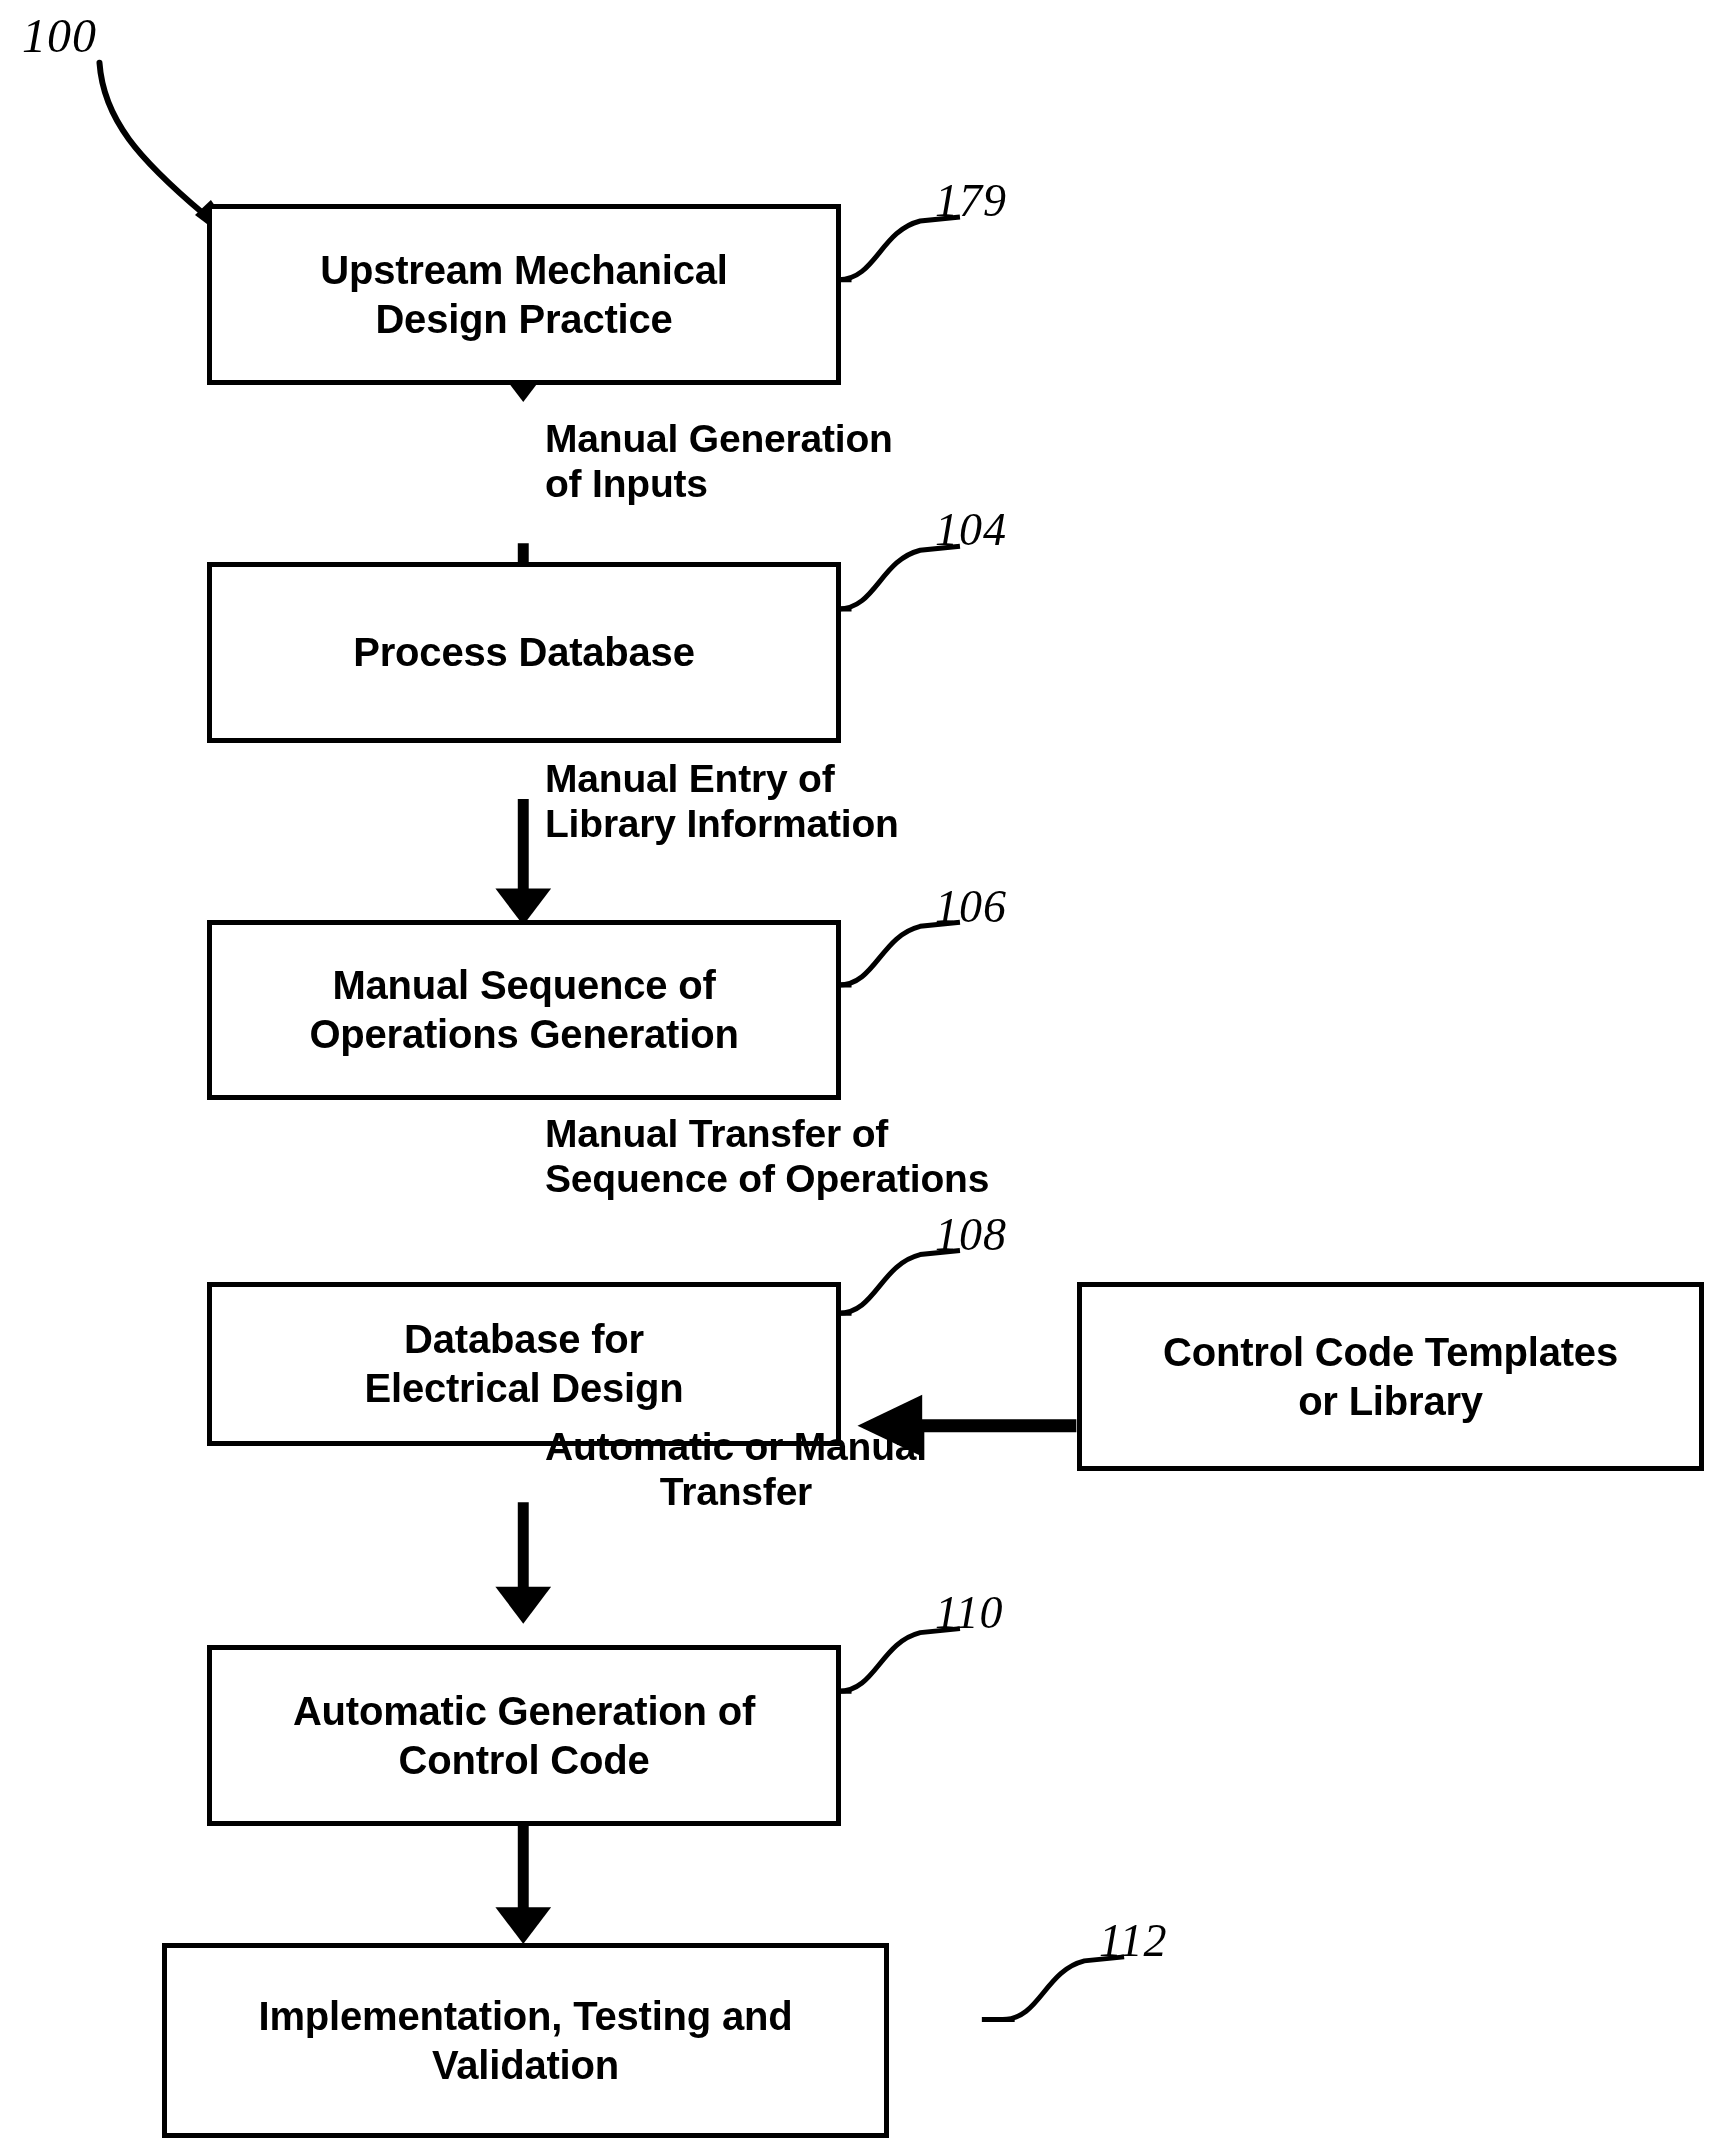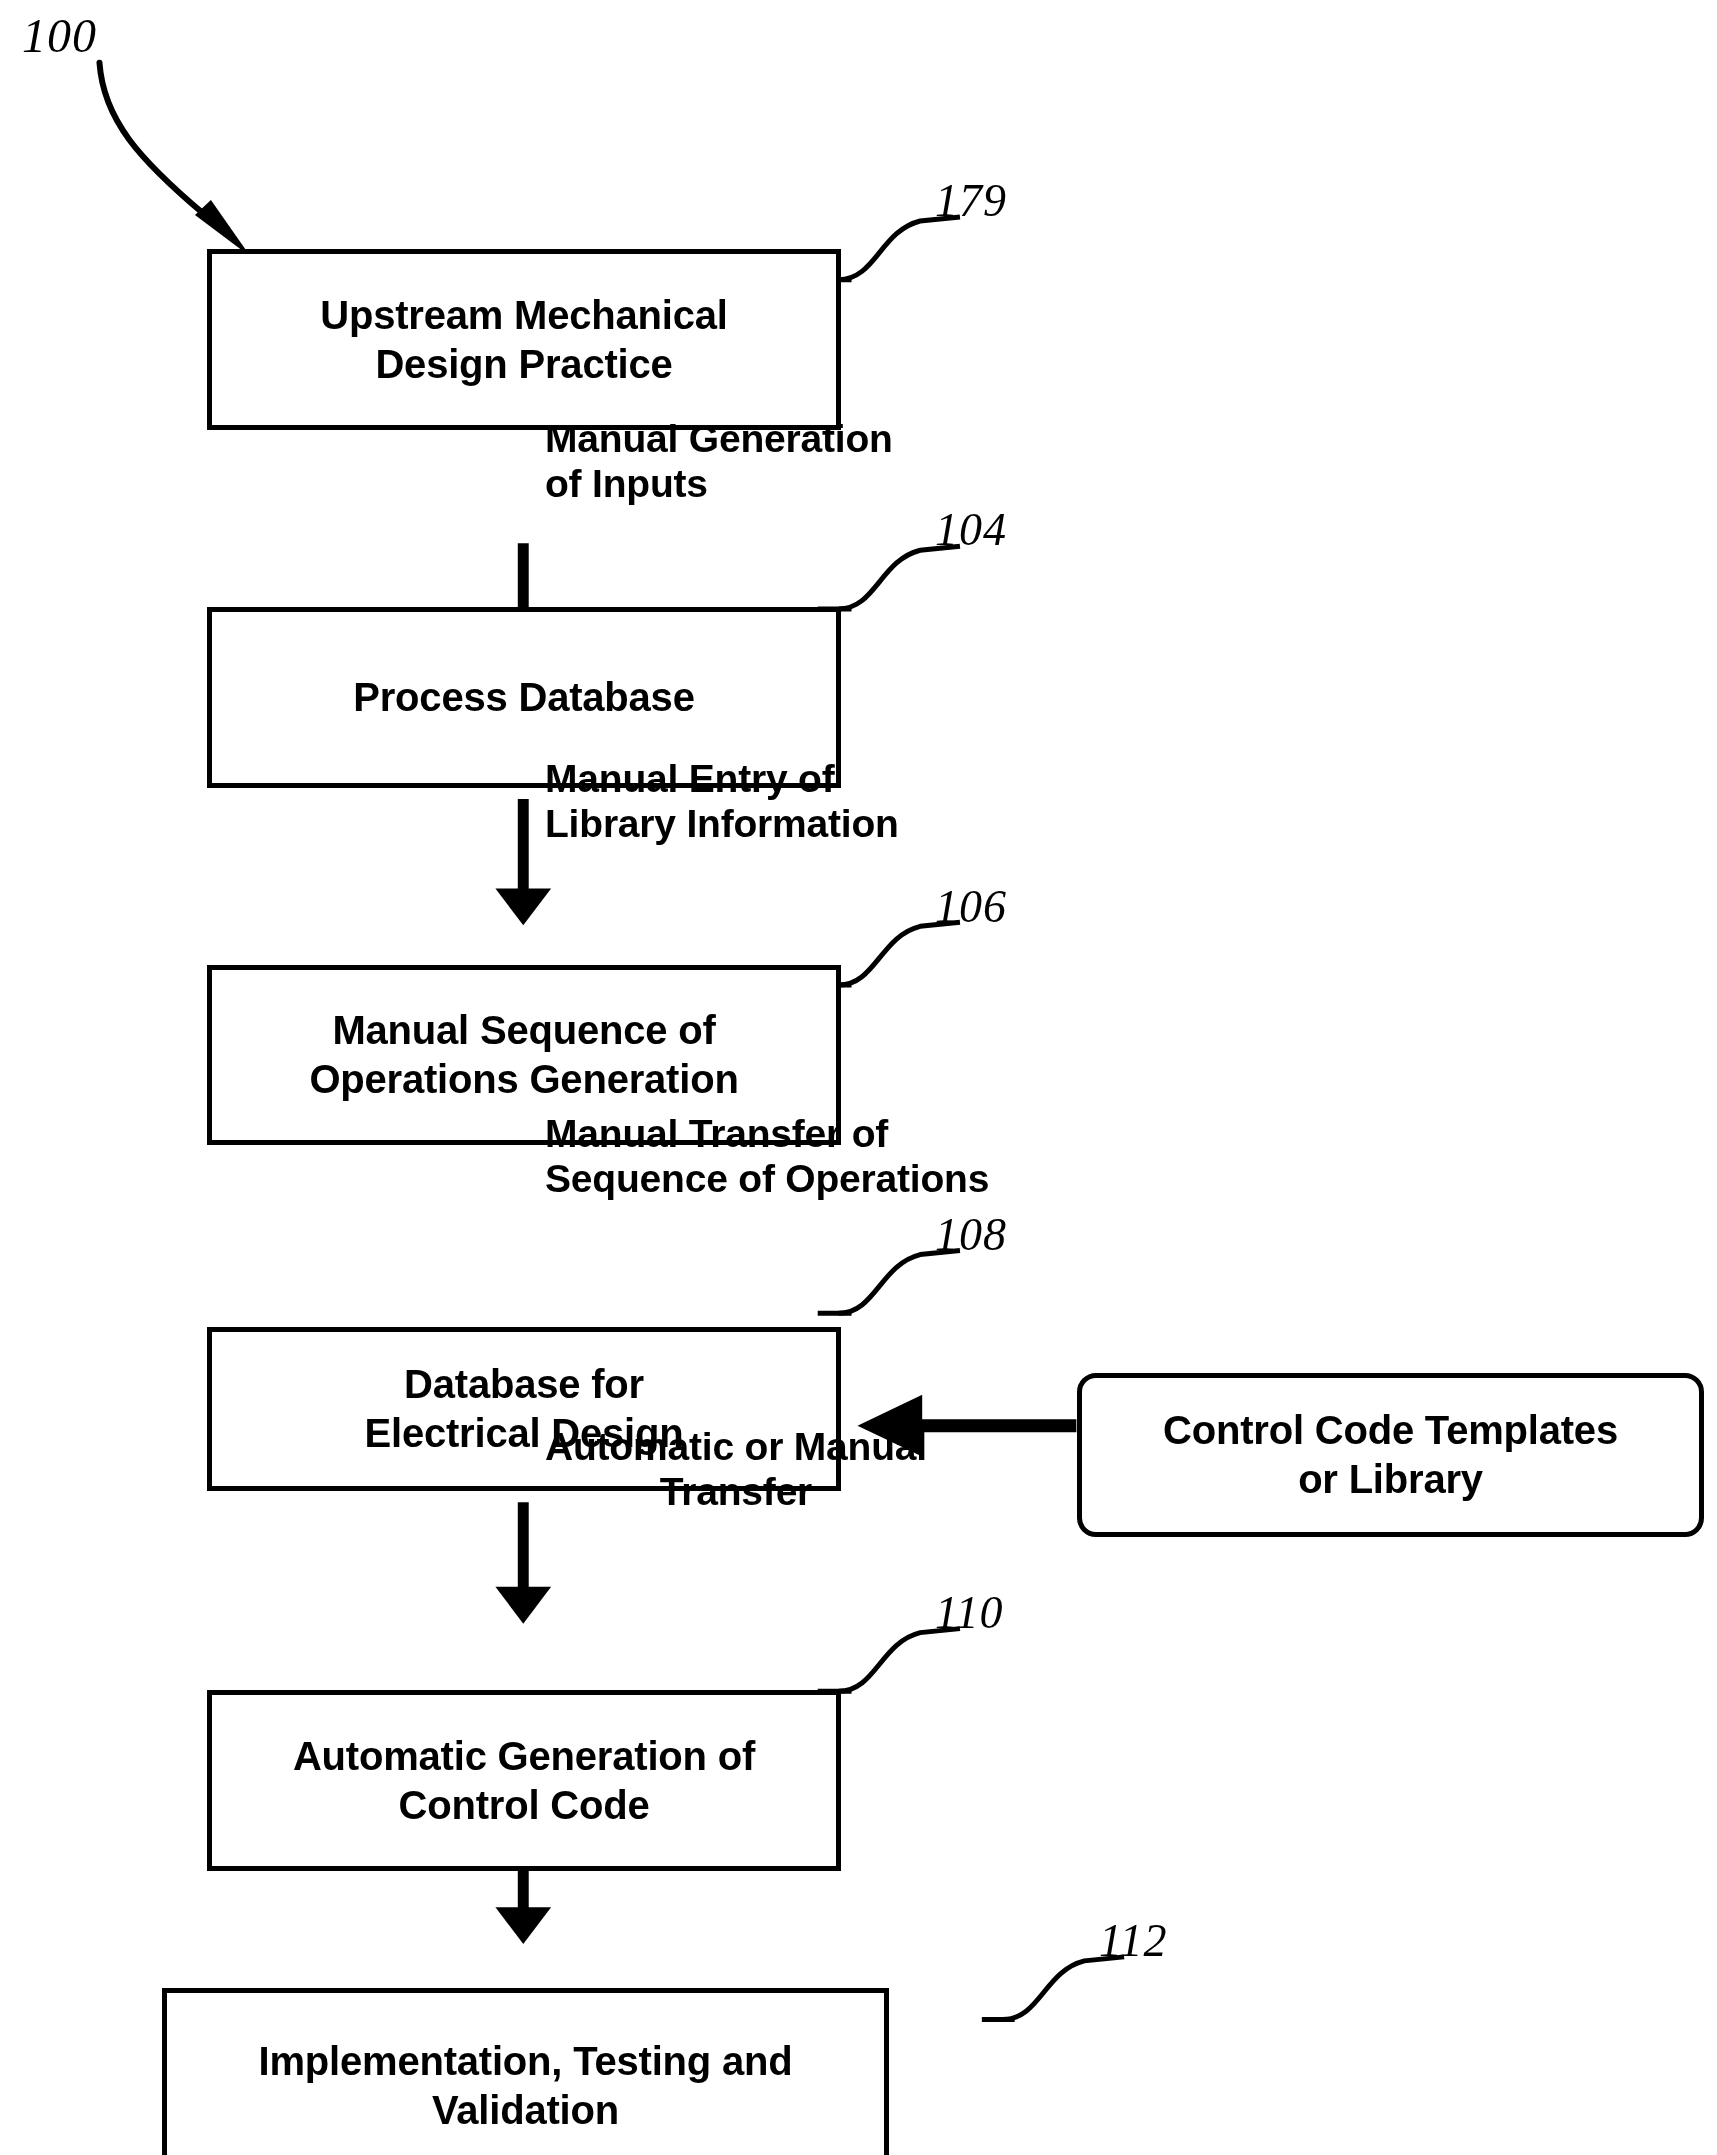--- a/index.html
+++ b/index.html
@@ -29,21 +29,20 @@
   .node-box {
     position: absolute;
     box-sizing: border-box;
     border: 5px solid #000000;
     background: #ffffff;
     display: flex;
     align-items: center;
     justify-content: center;
     text-align: center;
     z-index: 3;
-    margin-top: 45px;
   }
   .node-label {
     font-family: "Liberation Sans", sans-serif;
     font-weight: bold;
     font-size: 40px;
     line-height: 1.22;
     letter-spacing: -0.2px;
     padding: 0 12px;
     white-space: pre-line;
   }
@@ -157,21 +156,21 @@
 Operations Generation</span>
   </div>
   <div class="ref-num" style="left:935px; top:880px;">106</div>
 
   <div class="node-box" style="left:207px; top:1282px; width:634px; height:164px;">
     <span class="node-label">Database for
 Electrical Design</span>
   </div>
   <div class="ref-num" style="left:935px; top:1208px;">108</div>
 
-  <div class="node-box" style="left:1077px; top:1328px; width:627px; height:164px;border-radius:19px;">
+  <div class="node-box" style="left:1077px; top:1282px; width:627px; height:189px;">
     <span class="node-label">Control Code Templates
 or Library</span>
   </div>
 
   <div class="node-box" style="left:207px; top:1645px; width:634px; height:181px;">
     <span class="node-label">Automatic Generation of
 Control Code</span>
   </div>
   <div class="ref-num" style="left:935px; top:1586px;">110</div>
 

